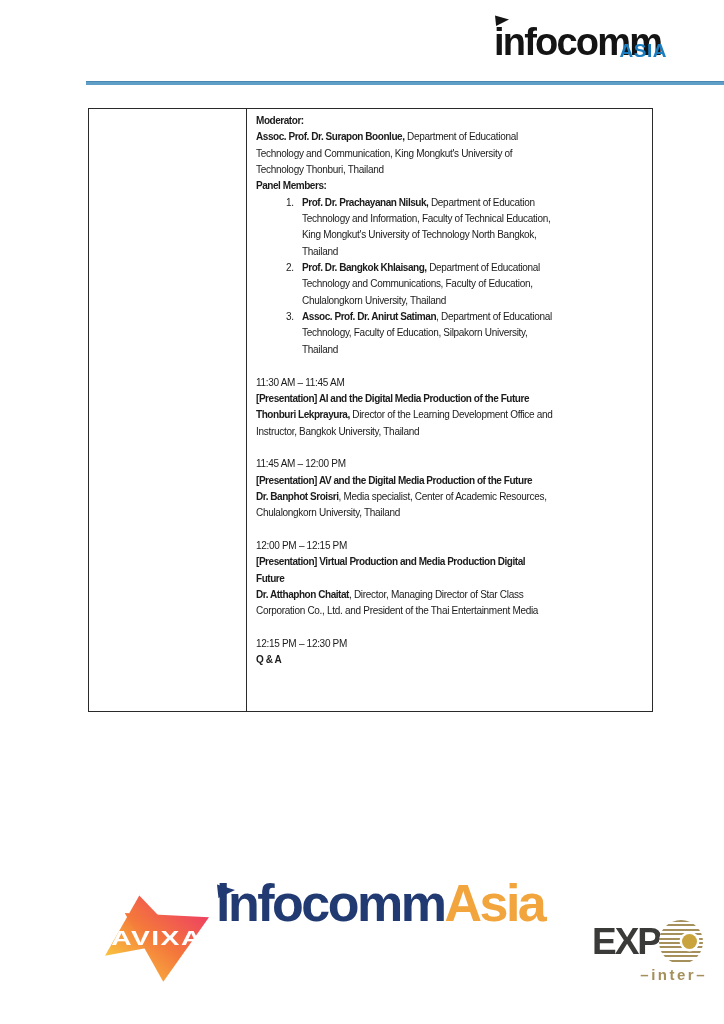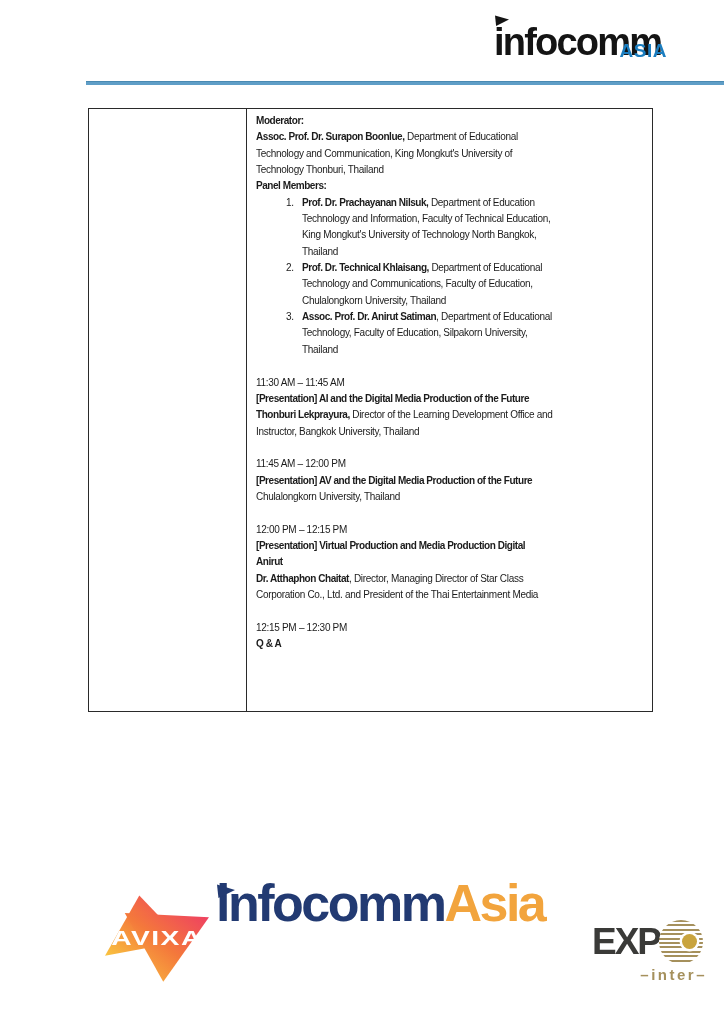--- a/index.html
+++ b/index.html
@@ -105,39 +105,40 @@
     <div class="col-right">
         <div class="tl"><span class="b">Moderator:</span></div>
         <div class="tl"><span class="b">Assoc. Prof. Dr. Surapon Boonlue,</span><span> Department of Educational</span></div>
         <div class="tl"><span>Technology and Communication, King Mongkut's University of</span></div>
         <div class="tl"><span>Technology Thonburi, Thailand</span></div>
         <div class="tl"><span class="b">Panel Members:</span></div>
         <div class="tl ind"><span class="marker">1.</span><span class="b">Prof. Dr. Prachayanan Nilsuk,</span><span> Department of Education</span></div>
         <div class="tl ind"><span>Technology and Information, Faculty of Technical Education,</span></div>
         <div class="tl ind"><span>King Mongkut's University of Technology North Bangkok,</span></div>
         <div class="tl ind"><span>Thailand</span></div>
-        <div class="tl ind"><span class="marker">2.</span><span class="b">Prof. Dr. Technical Khlaisang,</span><span> Department of Educational</span></div>
+        <div class="tl ind"><span class="marker">2.</span><span class="b">Prof. Dr. Bangkok Khlaisang,</span><span> Department of Educational</span></div>
         <div class="tl ind"><span>Technology and Communications, Faculty of Education,</span></div>
         <div class="tl ind"><span>Chulalongkorn University, Thailand</span></div>
         <div class="tl ind"><span class="marker">3.</span><span class="b">Assoc. Prof. Dr. Anirut Satiman</span><span>, Department of Educational</span></div>
         <div class="tl ind"><span>Technology, Faculty of Education, Silpakorn University,</span></div>
         <div class="tl ind"><span>Thailand</span></div>
         <div class="tl blank"></div>
         <div class="tl"><span>11:30 AM – 11:45 AM</span></div>
         <div class="tl"><span class="b">[Presentation] AI and the Digital Media Production of the Future</span></div>
         <div class="tl"><span class="b">Thonburi Lekprayura,</span><span> Director of the Learning Development Office and</span></div>
         <div class="tl"><span>Instructor, Bangkok University, Thailand</span></div>
         <div class="tl blank"></div>
         <div class="tl"><span>11:45 AM – 12:00 PM</span></div>
         <div class="tl"><span class="b">[Presentation] AV and the Digital Media Production of the Future</span></div>
+        <div class="tl"><span class="b">Dr. Banphot Sroisri</span><span>, Media specialist, Center of Academic Resources,</span></div>
         <div class="tl"><span>Chulalongkorn University, Thailand</span></div>
         <div class="tl blank"></div>
         <div class="tl"><span>12:00 PM – 12:15 PM</span></div>
         <div class="tl"><span class="b">[Presentation] Virtual Production and Media Production Digital</span></div>
-        <div class="tl"><span class="b">Anirut</span></div>
+        <div class="tl"><span class="b">Future</span></div>
         <div class="tl"><span class="b">Dr. Atthaphon Chaitat</span><span>, Director, Managing Director of Star Class</span></div>
         <div class="tl"><span>Corporation Co., Ltd. and President of the Thai Entertainment Media</span></div>
         <div class="tl blank"></div>
         <div class="tl"><span>12:15 PM – 12:30 PM</span></div>
         <div class="tl"><span class="b">Q &amp; A</span></div>
       </div>
   </div>
 
   <div class="avixa">
     <svg viewBox="0 0 100 85">

